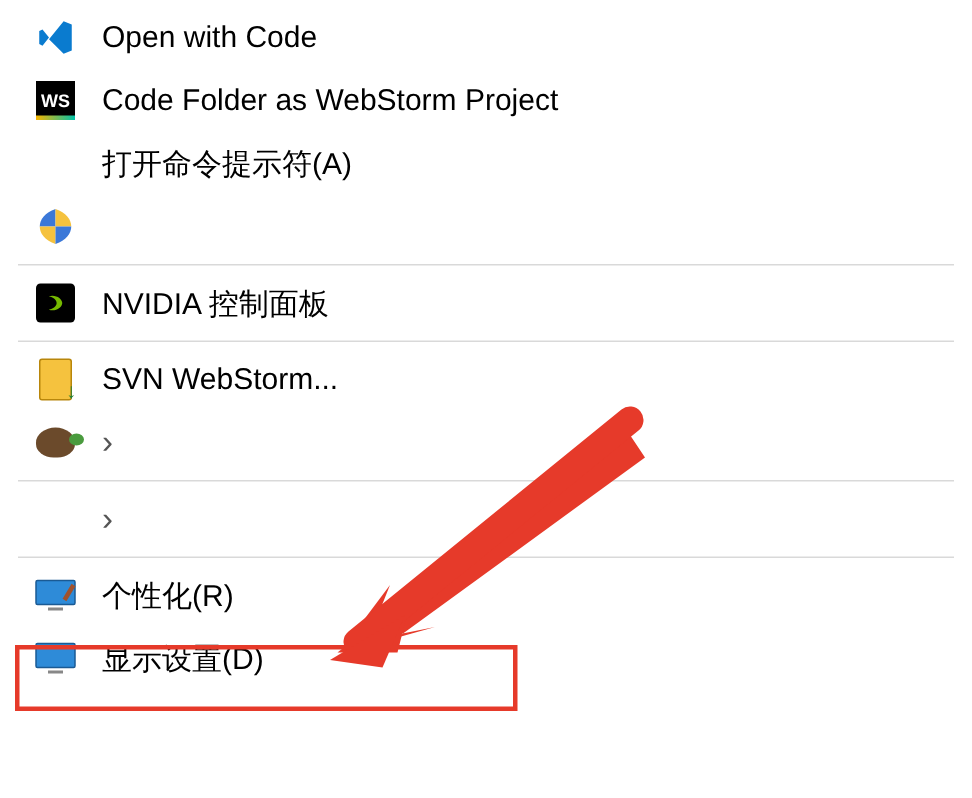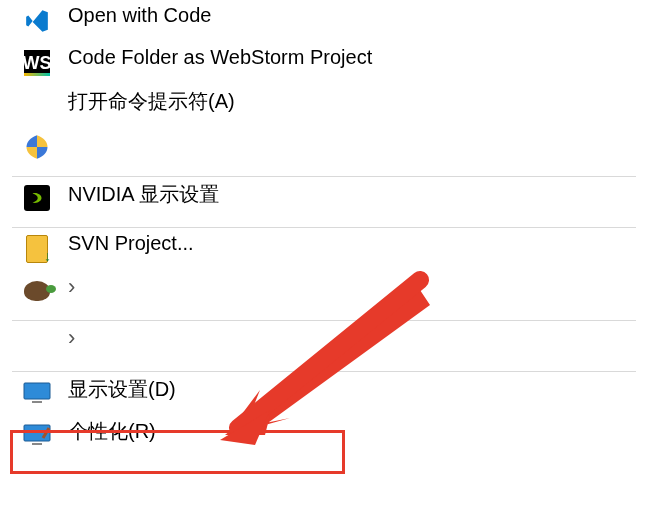--- a/index.html
+++ b/index.html
@@ -13,21 +13,21 @@
       overflow: hidden;
       position: relative;
     }
     .menu {
       display: flex;
       flex-direction: column;
       padding: 4px 0;
     }
     .menu-item {
       display: flex;
-      align-items: flex-start;
+      align-items: center;
       height: 42px;
       padding: 0 14px 0 20px;
       cursor: default;
       position: relative;
     }
     .menu-item .icon-slot {
       width: 34px;
       height: 34px;
       display: flex;
       align-items: center;
@@ -55,21 +55,21 @@
     }
     
     .arrow-svg {
       position: absolute;
       pointer-events: none;
     }
     .icon-ws {
       width: 26px; height: 26px;
       background: #000;
       color: #fff;
-      font-size: 18px;
+      font-size: 12px;
       font-weight: bold;
       display:flex; align-items:center; justify-content:center;
       position: relative;
     }
     .icon-ws::after{
       content:"";
       position:absolute; bottom:0; left:0;
       width:100%; height:3px;
       background: linear-gradient(90deg,#f7b500,#00c2a8);
     }
@@ -149,67 +149,67 @@
   <div class="separator"></div>
 
   <div class="menu-item">
     <span class="icon-slot">
       <span class="icon-nvidia">
         <svg viewBox="0 0 24 24" width="18" height="18">
             <path fill="#76b900" d="M6 6c6-2 12 2 12 6s-6 8-12 6c4-1 7-3 7-6s-3-5-7-6z"></path>
           </svg>
       </span>
     </span>
-    <span class="label">NVIDIA 显示设置</span>
+    <span class="label">NVIDIA 控制面板</span>
   </div>
 
   <div class="separator"></div>
 
   <div class="menu-item">
     <span class="icon-slot">
       <span class="icon-svn"></span>
     </span>
-    <span class="label">SVN Project...</span>
+    <span class="label">SVN WebStorm...</span>
   </div>
 
   <div class="menu-item">
     <span class="icon-slot">
       <span class="icon-tortoise"></span>
     </span>
     <span class="chevron">›</span>
   </div>
 
   <div class="separator"></div>
 
   <div class="menu-item">
     <span class="icon-slot"></span>
     <span class="chevron">›</span>
   </div>
 
   <div class="separator"></div>
-
-  <div class="menu-item">
-    <span class="icon-slot">
-      <svg viewBox="0 0 28 22" width="28" height="22">
-        <rect x="1" y="1" width="26" height="16" rx="1" fill="#2e8bd8" stroke="#1a5a94"></rect>
-        <rect x="9" y="19" width="10" height="2" fill="#888"></rect>
-      </svg>
-    </span>
-    <span class="label">显示设置(D)</span>
-  </div>
 
   <div class="menu-item">
     <span class="icon-slot">
       <svg viewBox="0 0 28 22" width="28" height="22">
         <rect x="1" y="1" width="26" height="16" rx="1" fill="#2e8bd8" stroke="#1a5a94"></rect>
         <path d="M20 14 L26 4" stroke="#a0522d" stroke-width="3"></path>
         <rect x="9" y="19" width="10" height="2" fill="#888"></rect>
       </svg>
     </span>
     <span class="label">个性化(R)</span>
+  </div>
+
+  <div class="menu-item">
+    <span class="icon-slot">
+      <svg viewBox="0 0 28 22" width="28" height="22">
+        <rect x="1" y="1" width="26" height="16" rx="1" fill="#2e8bd8" stroke="#1a5a94"></rect>
+        <rect x="9" y="19" width="10" height="2" fill="#888"></rect>
+      </svg>
+    </span>
+    <span class="label">显示设置(D)</span>
   </div>
 
 </div>
 
 <div class="highlight-box" style="left:10px; top:430px; width:335px; height:44px;"></div>
 
 <svg class="arrow-svg" style="left:210px; top:260px;" width="230" height="190">
   <defs></defs>
   <polygon points="20,170 50,130 40,155 210,30 220,45 55,165 80,158" fill="#e63a2a"></polygon>
   <polygon points="15,175 65,135 55,175" fill="#e63a2a"></polygon>

